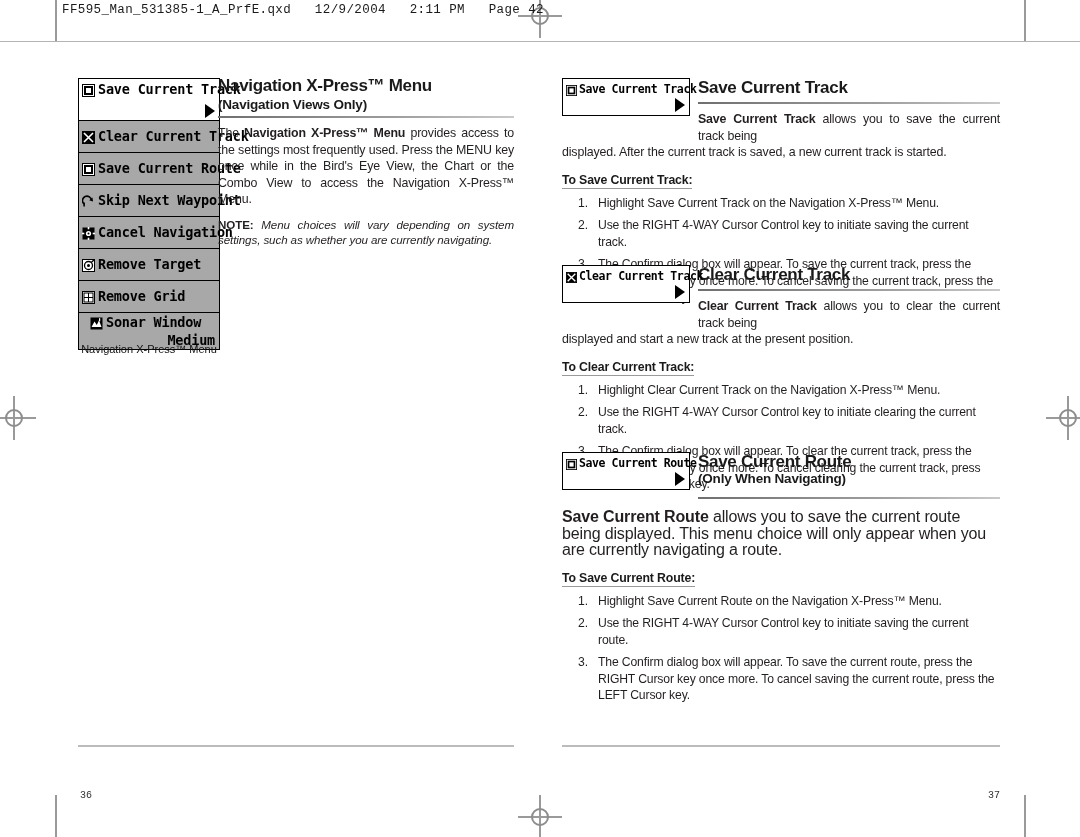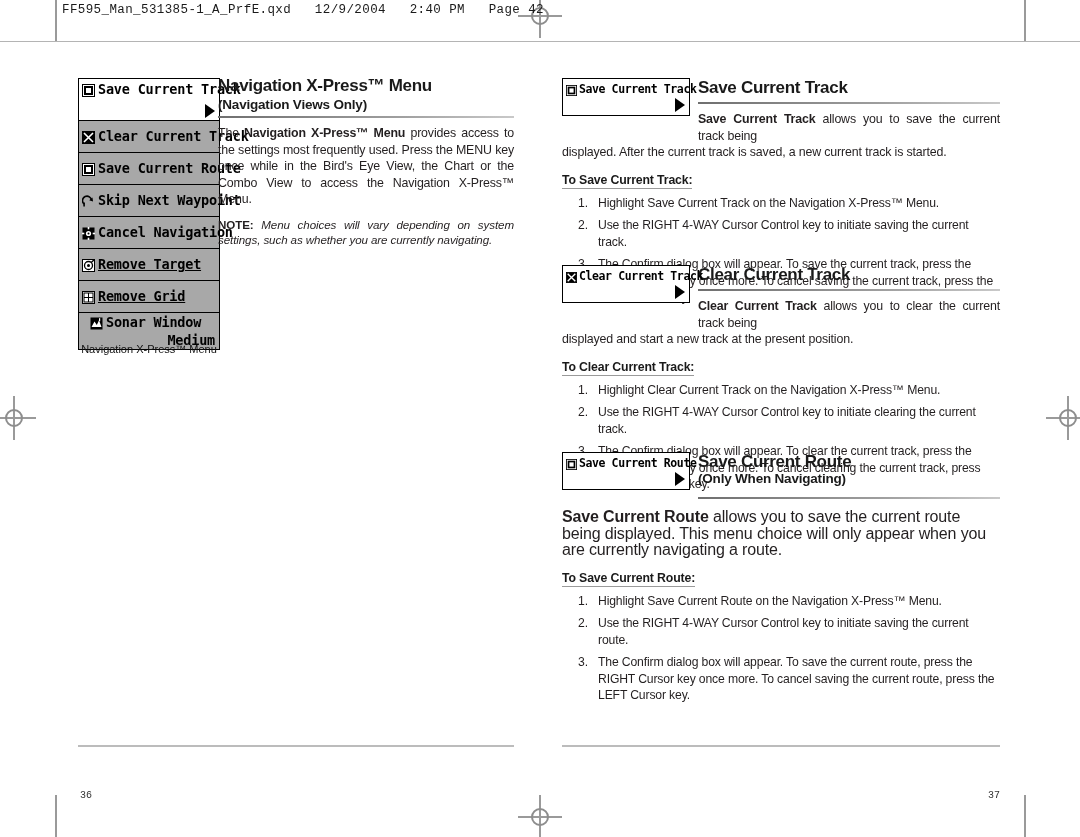--- a/index.html
+++ b/index.html
@@ -210,21 +210,21 @@
 <div class="regmark reg-right">
     <div class="h"></div>
     <div class="v"></div>
     <div class="c"></div>
   </div>
 <div class="trimline trim-v-left"></div>
 <div class="trimline trim-v-left2"></div>
 <div class="trimline trim-v-right"></div>
 <div class="trimline trim-v-right2"></div>
 
-<div class="slug">FF595_Man_531385-1_A_PrfE.qxd   12/9/2004   2:40 PM   Page 42</div>
+<div class="slug">FF595_Man_531385-1_A_PrfE.qxd   12/9/2004   2:11 PM   Page 42</div>
 <div class="slug-rule"></div>
 
 <div class="page page-left">
 
   <div class="ff-menu" id="ffmenu">
       <div class="ff-row selected">
         <div class="ff-label" style="display: flex; align-items: center;">
           <span class="ff-icon">
             <svg width="13" height="13" viewBox="0 0 13 13">
               <rect x="0.5" y="0.5" width="12" height="12" fill="#fff" stroke="#000"></rect>
@@ -281,34 +281,34 @@
               <rect x="5.7" y="0" width="1.6" height="2.3" fill="#fff"></rect>
               <rect x="5.7" y="10.7" width="1.6" height="2.3" fill="#fff"></rect>
               <rect x="0" y="5.7" width="2.3" height="1.6" fill="#fff"></rect>
               <rect x="10.7" y="5.7" width="2.3" height="1.6" fill="#fff"></rect>
             </svg>
           </span>
           <span>Cancel Navigation</span>
         </div>
       </div>
       <div class="ff-row">
-        <div class="ff-label" style="display: flex; align-items: center; text-decoration: underline;">
+        <div class="ff-label" style="display: flex; align-items: center;">
           <span class="ff-icon">
             <svg width="13" height="13" viewBox="0 0 13 13">
               <rect x="0.5" y="0.5" width="12" height="12" fill="#fff" stroke="#000"></rect>
               <circle cx="6.5" cy="6.5" r="4" fill="none" stroke="#000" stroke-width="1.3"></circle>
               <circle cx="6.5" cy="6.5" r="1.5" fill="#000"></circle>
               <path d="M9.2 3.6 L12.4 0.6" stroke="#000" stroke-width="1.4"></path>
             </svg>
           </span>
           <span>Remove Target</span>
         </div>
       </div>
       <div class="ff-row">
-        <div class="ff-label" style="display: flex; align-items: center; text-decoration: underline;">
+        <div class="ff-label" style="display: flex; align-items: center;">
           <span class="ff-icon">
             <svg width="13" height="13" viewBox="0 0 13 13">
               <rect x="0.5" y="0.5" width="12" height="12" fill="#fff" stroke="#000"></rect>
               <rect x="2" y="2" width="9" height="9" fill="none" stroke="#000" stroke-width="1"></rect>
               <path d="M6.5 2 L6.5 11 M2 6.5 L11 6.5" stroke="#000" stroke-width="1"></path>
             </svg>
           </span>
           <span>Remove Grid</span>
         </div>
       </div>

